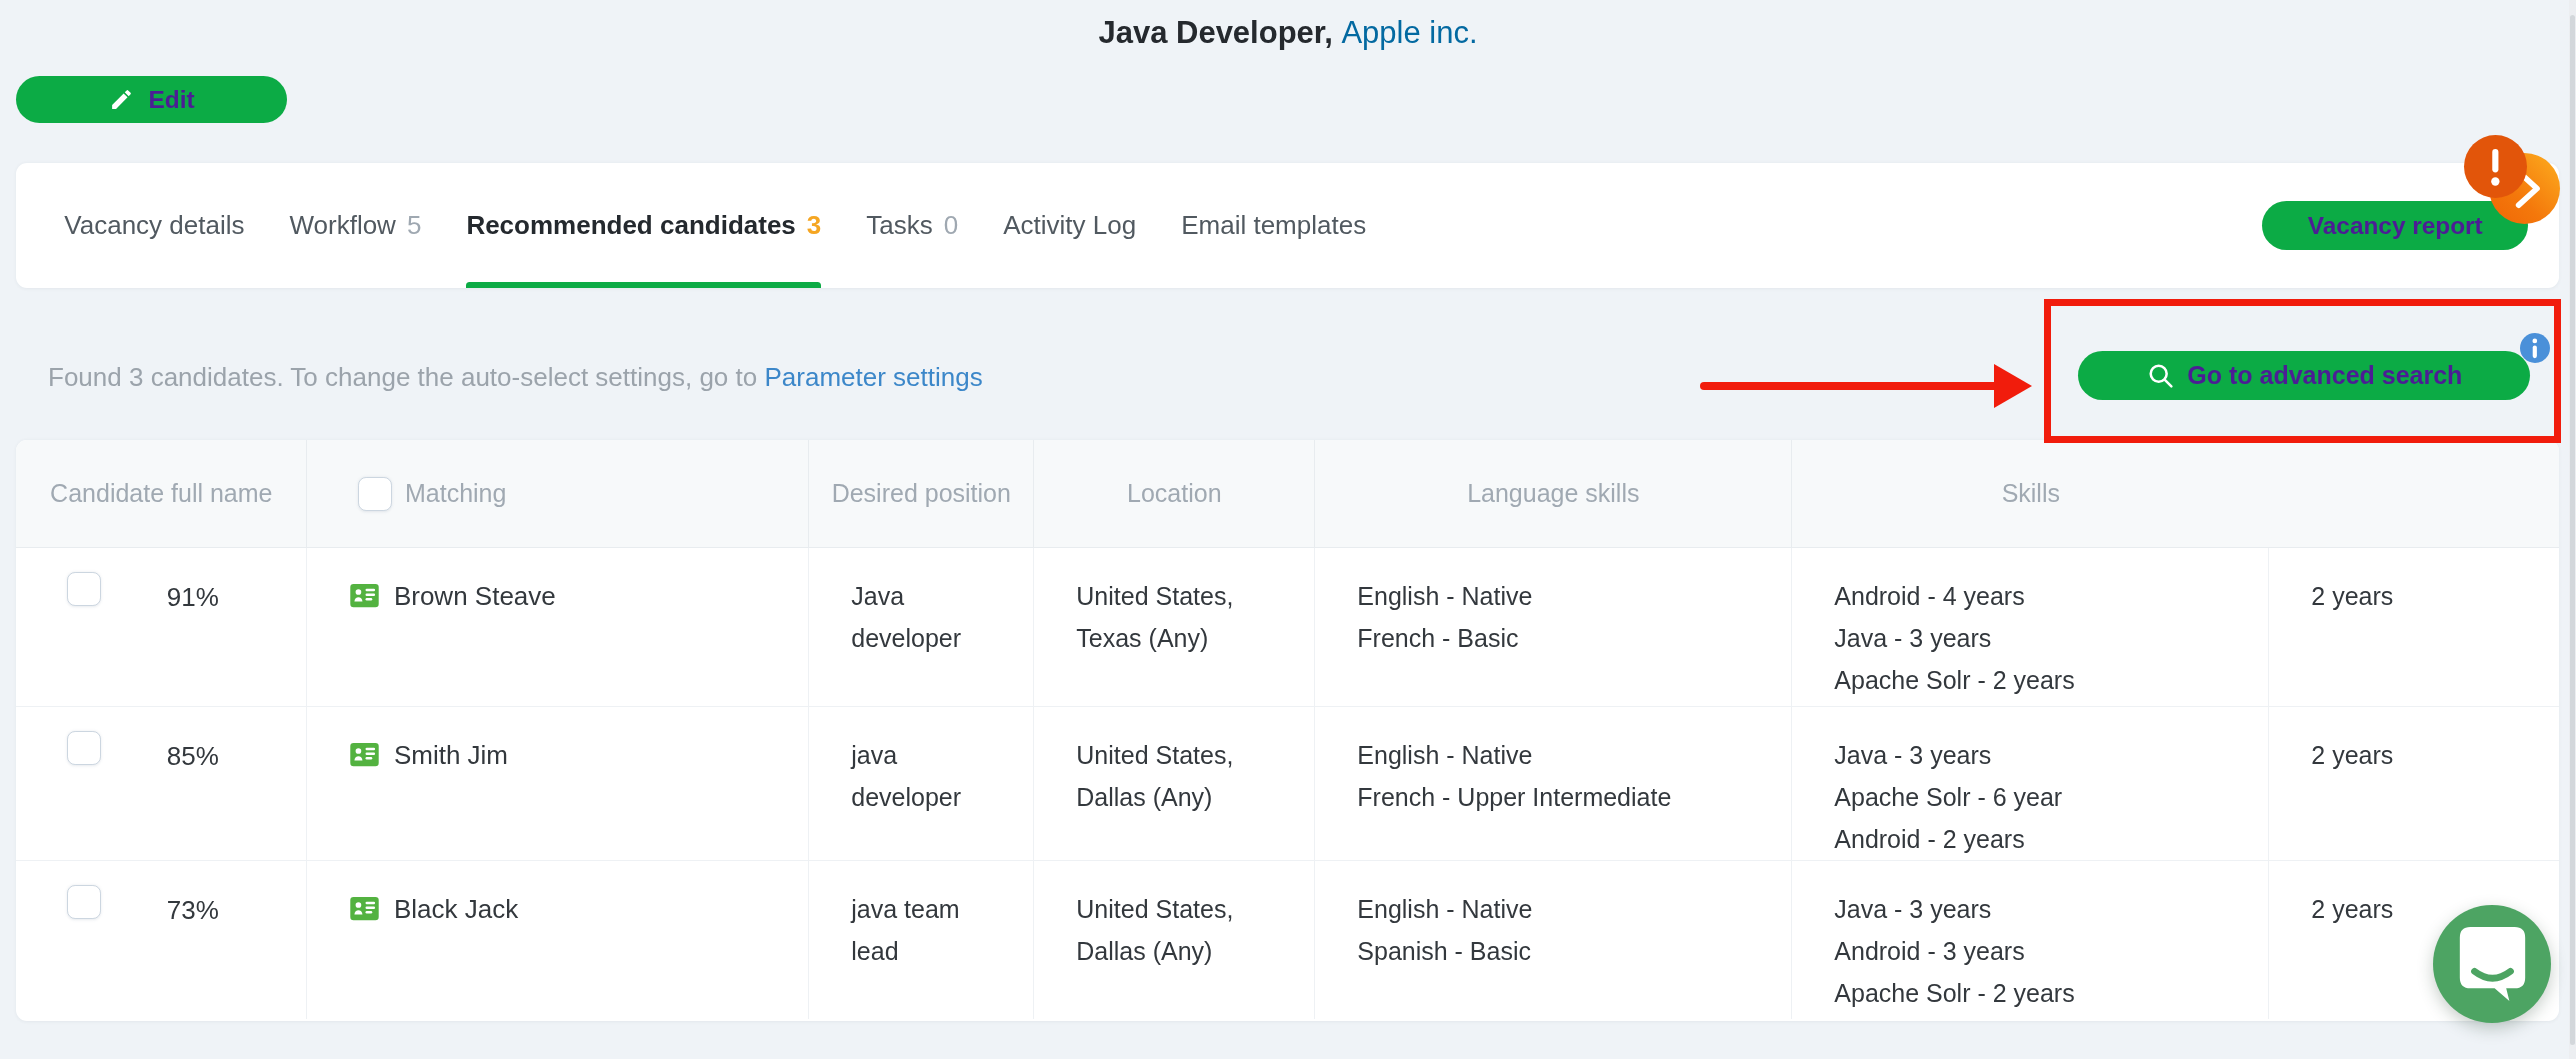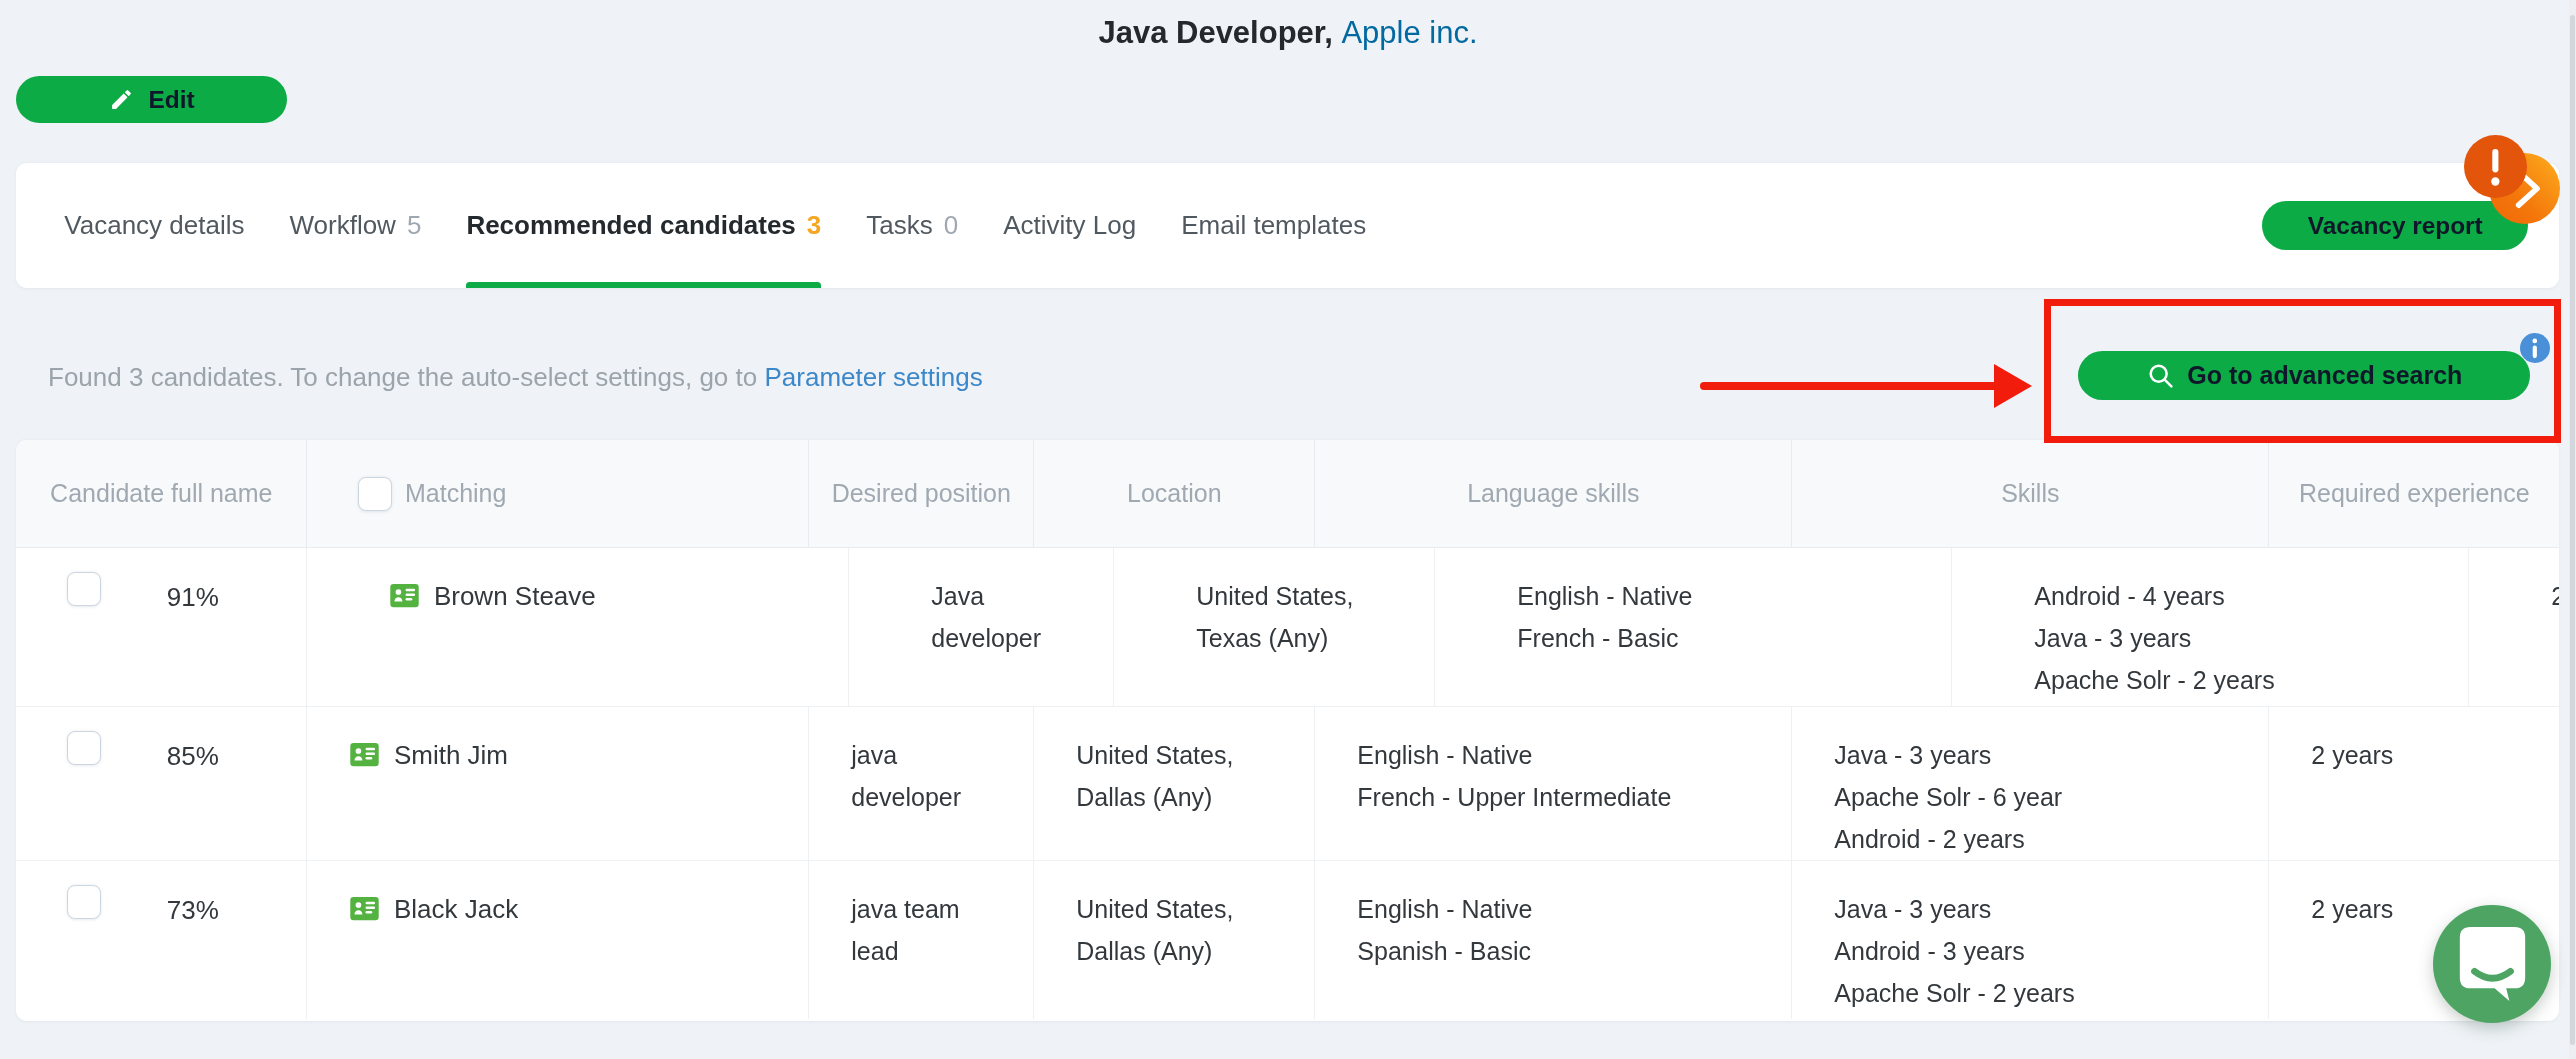--- a/index.html
+++ b/index.html
@@ -2,21 +2,21 @@
 <html style="font-size:14.5px"><head>
 <meta charset="utf-8">
 <style>
   * { margin:0; padding:0; box-sizing:border-box; }
   html,body { width:2576px; height:1059px; }
   body { position:relative; background:#eff3f7; font-family:"Liberation Sans","DejaVu Sans",sans-serif; overflow:hidden; color:#2f3439; }
 
   .page-title { position:absolute; top:14.5px; left:0; width:2576px; text-align:center; font-size:31px; font-weight:700; color:#25292e; }
   .page-title .company-link { color:#0369a1; font-weight:400; text-decoration:none; cursor:pointer; }
 
-  .btn-green { background:#0cab45; color:#0f172a; border:none; border-radius:25px; display:flex; align-items:center; justify-content:center; cursor:pointer; font-family:inherit; }
+  .btn-green { background:#0cab45; color:#4c1d95; border:none; border-radius:25px; display:flex; align-items:center; justify-content:center; cursor:pointer; font-family:inherit; }
   .edit-btn { position:absolute; left:16.3px; top:76px; width:271px; height:47px; font-size:24.4px; font-weight:700; gap:14.5px; }
 
   .tabs-card { position:absolute; left:16.3px; top:163px; width:2543px; height:125px; background:#fff; border-radius:11px; box-shadow:0 0.9px 3.6px rgba(40,55,70,.06); }
   .tabs-row { position:absolute; left:48px; top:0; height:100%; display:flex; align-items:center; gap:45px; }
   .tab { position:relative; height:100%; display:flex; align-items:center; gap:11px; font-size:26px; color:#515960; cursor:pointer; white-space:nowrap; }
   .tab .count { color:#9fa8b1; }
   .tab .count:empty { display:none; }
   .tab.active { color:#24292e; font-weight:700; }
   .tab.active .count { color:#f5a623; }
   .tab.active::after { content:""; position:absolute; left:0; right:0; bottom:0; height:6.3px; background:#0cab45; border-radius:3.6px 3.6px 0 0; }
@@ -37,21 +37,21 @@
   .arrow-head { position:absolute; left:1994px; top:364px; width:0; height:0; border-top:22.6px solid transparent; border-bottom:22.6px solid transparent; border-left:38px solid #f11c0c; z-index:40; }
 
   .table-card { position:absolute; left:16.3px; top:440px; width:2543px; height:581px; background:#fff; border-radius:11px; overflow:hidden; box-shadow:0 0.9px 3.6px rgba(40,55,70,.06); }
   .trow { display:grid; grid-template-columns:291px 502px 225px 281px 477px 477px 290px; }
   .thead { height:108px; background:#f7f9fa; border-bottom:1.8px solid #e8ecef; }
   .th { display:flex; align-items:center; justify-content:center; font-size:25px; color:#a0a9b2; border-right:1.8px solid #e8ecef; }
   .th:last-child, .td:last-child { border-right:none; }
   .th-matching { justify-content:flex-start; padding-left:51px; gap:12.7px; }
   .tbody-row { border-bottom:1.8px solid #eef1f4; }
   .tbody-row:last-child { border-bottom:none; }
-  .r1 { height:159px;gap:40px; } .r2 { height:154px; } .r3 { height:158px; }
+  .r1 { height:159px; } .r2 { height:154px; } .r3 { height:158px; }
   .td { border-right:1.8px solid #eef1f4; padding:27px 22px 0 42px; font-size:25px; line-height:42px; color:#33383d; }
   .td-matching { display:flex; padding-left:51px; padding-top:23.5px; }
   .pct { flex:1; text-align:center; margin-top:4.5px; font-size:26px; }
   .checkbox { width:34px; height:34px; background:#fff; border:1.8px solid #ccd6e0; border-radius:8.1px; cursor:pointer; flex:none; box-shadow:0 0.9px 2.7px rgba(120,140,160,.18); }
   .td-name { display:flex; gap:13.6px; align-items:flex-start; font-size:26px; }
   .vcard-icon { flex:none; margin-top:5.4px; }
   .name-text { cursor:pointer; }
 
   .scroll-track { position:absolute; right:0; top:0; width:7.2px; height:1059px; background:#eceef1; z-index:60; }
   .scroll-thumb { position:absolute; right:0.9px; top:14.5px; width:5.4px; height:1030px; border-radius:2.7px; background:#d3d7db; }
@@ -148,21 +148,20 @@
   <div class="trow thead">
     <div class="th">Candidate full name</div>
     <div class="th th-matching">
       <div class="checkbox"></div>
       <span>Matching</span>
     </div>
     <div class="th">Desired position</div>
     <div class="th">Location</div>
     <div class="th">Language skills</div>
     <div class="th">Skills</div>
-    <div class="th">Required experience</div>
   </div>
 
   <div class="trow tbody-row r1">
     <div class="td td-matching">
       <div class="checkbox"></div>
       <span class="pct">91%</span>
     </div>
     <div class="td td-name">
       <span class="vcard-icon">
         <svg width="31" height="31" viewBox="0 0 24 24">

